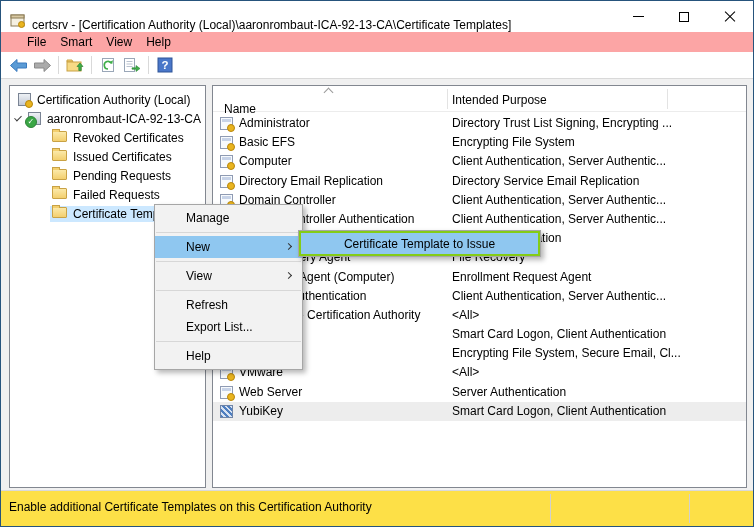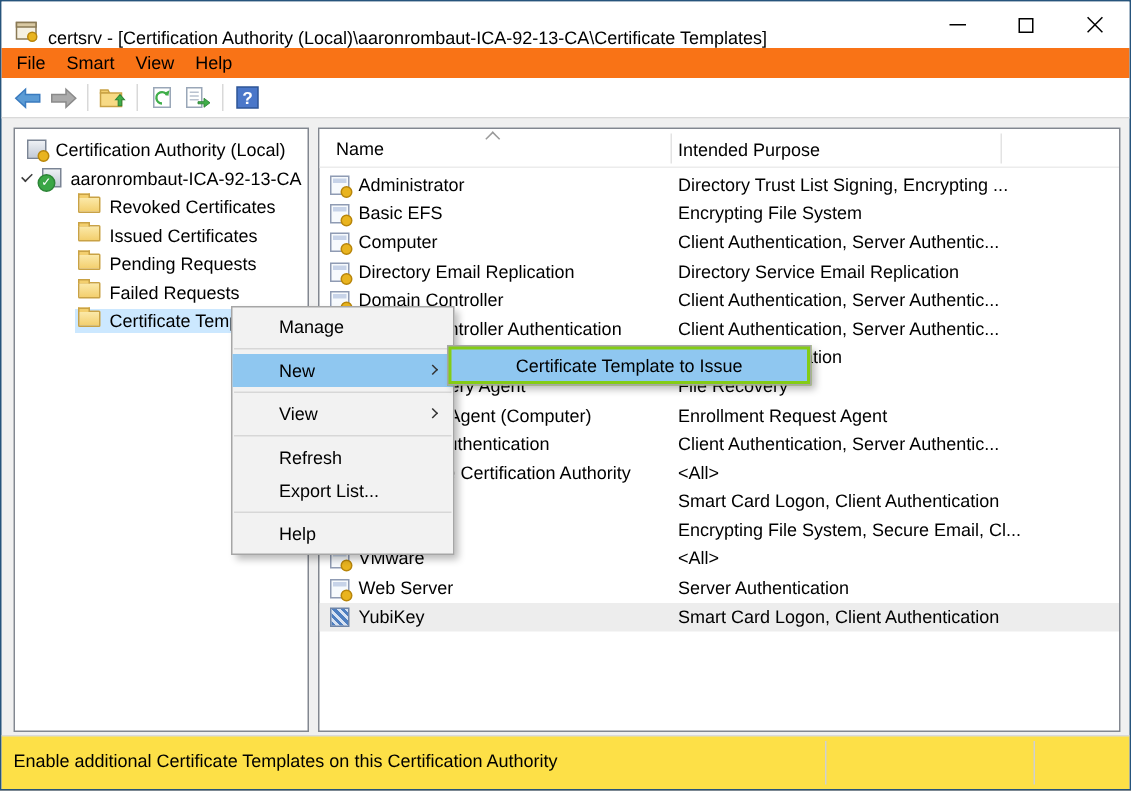--- a/index.html
+++ b/index.html
@@ -15,21 +15,21 @@
   .ctrl{width:46px;height:31px;display:flex;align-items:center;justify-content:center}
   .g-minimize{width:11px;height:1px;background:#000}
   .g-maximize{width:10px;height:10px;border:1px solid #000;background:transparent}
   .g-close{position:relative;width:12px;height:12px}
   .g-close::before,.g-close::after{content:"";position:absolute;left:-1px;top:5.5px;width:14px;height:1px;background:#000}
   .g-close::before{transform:rotate(45deg)}
   .g-close::after{transform:rotate(-45deg)}
   .mmc-icon{margin-left:9px;display:inline-block}
 
   
-  .menubar{position:absolute;top:31px;left:0;right:0;height:20px;background:#f97316;display:flex;align-items:flex-start;padding-left:3px}
+  .menubar{position:absolute;top:31px;left:0;right:0;height:20px;background:#fca5a5;display:flex;align-items:flex-start;padding-left:19px}
   .menu-item{padding:3px 7px;cursor:default}
 
   
   .toolbar{position:absolute;top:51px;left:0;right:0;height:27px;background:#fff;border-bottom:1px solid #d9d9d9;display:flex;align-items:center;padding-left:5px}
   .tbtn{width:24px;height:22px;display:flex;align-items:center;justify-content:center}
   .tsep{width:1px;height:18px;background:#d9d9d9;margin:0 4px}
 
   
   .tree-panel{position:absolute;left:8px;top:84px;width:197px;height:403px;background:#fff;border:1px solid #828790;overflow:hidden;padding-top:4px}
   .list-panel{position:absolute;left:211px;top:84px;width:535px;height:403px;background:#fff;border:1px solid #828790;overflow:hidden}
@@ -43,21 +43,21 @@
   .tree-row.selected .inner{background:#cce8ff}
   .chev{width:7px;height:7px;border-right:1.5px solid #3c3c3c;border-bottom:1.5px solid #3c3c3c;transform:rotate(45deg);margin:-3px 6px 0 2px}
   .folder-ico{width:15px;height:11px;background:linear-gradient(#fbe9a9,#f3cf6e);border:1px solid #c9a245;border-radius:1px;position:relative;flex:0 0 auto}
   .folder-ico::before{content:"";position:absolute;top:-3px;left:-1px;width:6px;height:2px;background:#f3cf6e;border:1px solid #c9a245;border-bottom:none}
   .server-ico{width:13px;height:13px;background:linear-gradient(#eef1f5,#c3cad6);border:1px solid #7a8494;position:relative;flex:0 0 auto}
   .server-ico.seal::after{content:"";position:absolute;right:-3px;bottom:-3px;width:6px;height:6px;border-radius:50%;background:#e9b41f;border:1px solid #b8860b}
   .server-ico.check::after{content:"\2713";position:absolute;left:-4px;bottom:-4px;width:10px;height:10px;border-radius:50%;background:#3aa645;color:#fff;font-size:8px;line-height:10px;text-align:center;border:1px solid #2d8437}
 
   
   .list-header{position:absolute;top:0;left:0;right:0;height:26px;border-bottom:1px solid #ececec;background:#fff}
-  .col-name{position:absolute;left:11px;top:6px;cursor:default}
+  .col-name{position:absolute;left:11px;top:16px;cursor:default}
   .col-purpose{position:absolute;left:239px;top:7px;cursor:default}
   .col-div{position:absolute;top:3px;width:1px;height:20px;background:#e3e3e3}
   .sort-chev{position:absolute;left:112px;top:3px;width:7px;height:7px;border-left:1.4px solid #9a9a9a;border-top:1.4px solid #9a9a9a;transform:rotate(45deg)}
   .rows{position:absolute;top:28px;left:0;right:0}
   .lrow{position:relative;height:19.2px}
   .lrow.selected{background:#ededed}
   .lrow .nm{position:absolute;left:26px;top:2px;white-space:nowrap}
   .lrow .pp{position:absolute;left:239px;top:2px;white-space:nowrap}
   .lrow .ico{position:absolute;left:7px;top:3px}
   .tpl-icon{display:block;width:13px;height:13px;border:1px solid #8f9bb3;background:#f7fafd;position:relative}

